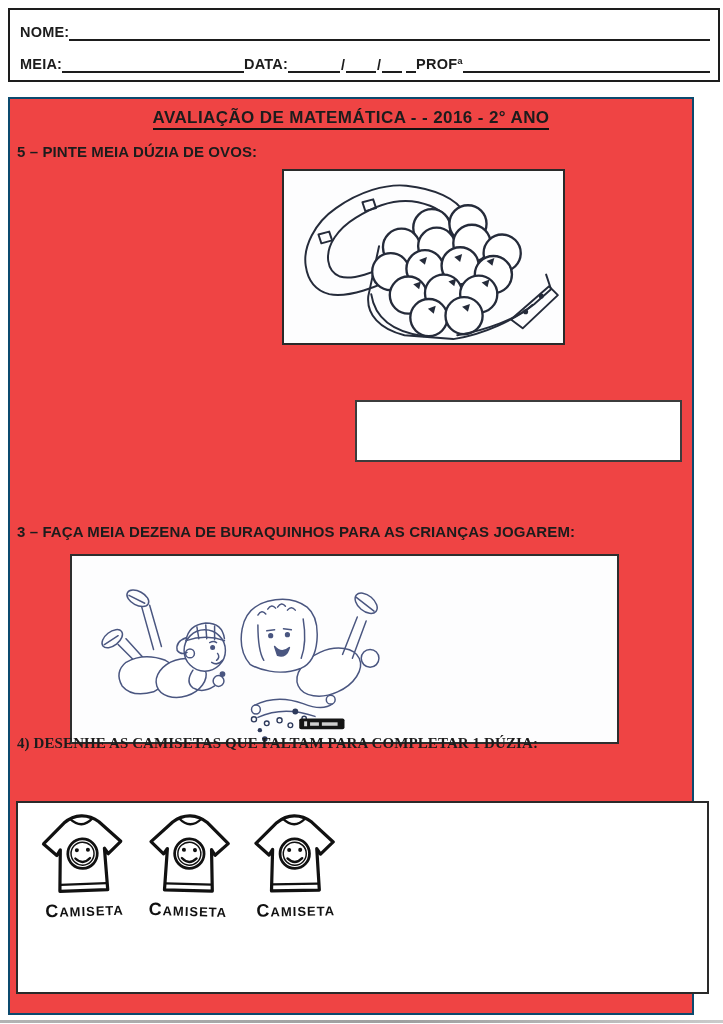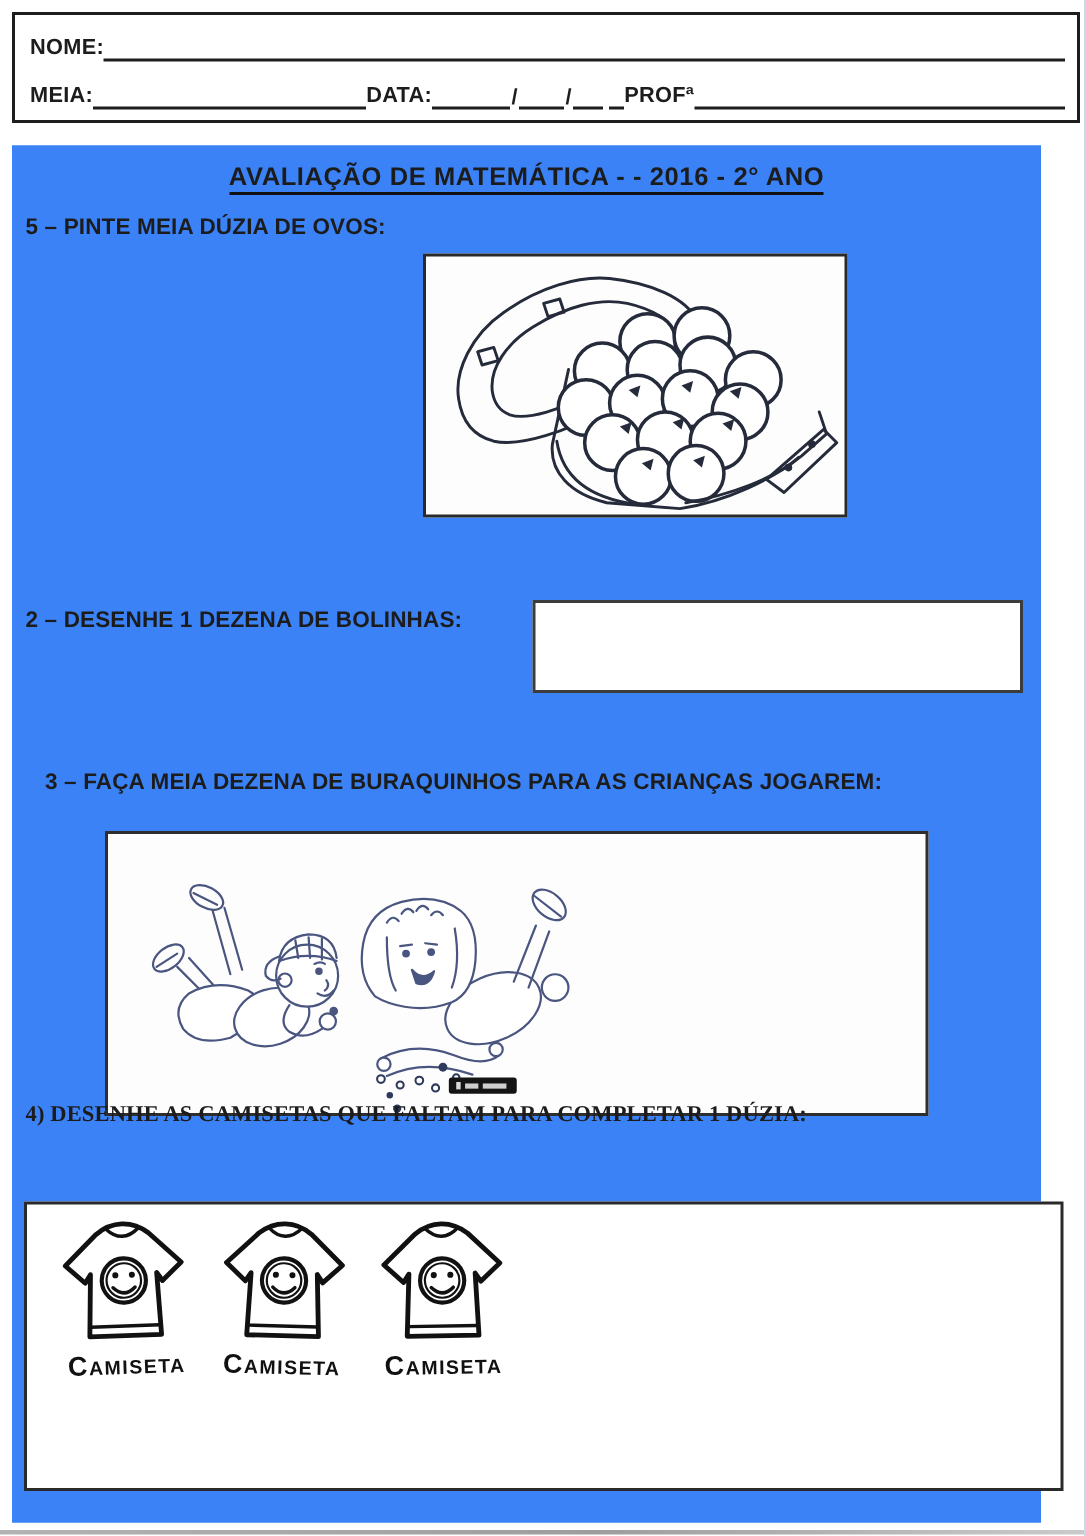--- a/index.html
+++ b/index.html
@@ -17,31 +17,31 @@
   .hrow.r1{top:14px;}
   .hrow.r2{top:46px;}
   .hlabel{font-weight:bold;font-size:14.5px;letter-spacing:.2px;white-space:nowrap;line-height:17px;}
   .fill-line{border-bottom:2px solid #1d1d1d;height:15px;}
   .grow{flex:1 1 auto;}
   .seg185{width:182px;} .seg52{width:52px;} .seg30{width:30px;} .seg20{width:20px;} .seg10{width:10px;margin-left:4px;}
   .slash{font-weight:bold;font-size:14.5px;line-height:15px;padding:0 1px;}
   
   .main-box{
     position:absolute;left:8px;top:97px;width:686px;height:918px;
-    border:2px solid #3b82f6;box-sizing:border-box;background:#3b82f6;
+    border:2px solid #0c4a6e;box-sizing:border-box;background:#ef4444;
   }
   .title{
     position:absolute;top:9px;left:0;width:100%;text-align:center;
     font-size:17px;font-weight:bold;letter-spacing:.4px;
   }
   .title span{border-bottom:2.5px solid #111;padding-bottom:1px;}
   .qtext{
     position:absolute;left:7px;font-size:15px;font-weight:bold;letter-spacing:.1px;white-space:nowrap;
   }
-  .q1{top:44px;} .q2{top:306px;} .q3{top:414px;margin-left:13px;} .q4{top:636px;font-family:Liberation Serif, serif;}
+  .q1{top:44px;} .q2{top:306px;} .q3{top:424px;} .q4{top:636px;font-family:Liberation Serif, serif;}
   .egg-box{
     position:absolute;left:272px;top:70px;width:283px;height:176px;
     border:2px solid #2a2a2a;box-sizing:border-box;background:#fdfdfe;
   }
   .q2-box{
     position:absolute;left:345px;top:301px;width:327px;height:62px;
     border:2px solid #3c3c3c;box-sizing:border-box;background:#fff;
   }
   .q3-box{
     position:absolute;left:60px;top:455px;width:549px;height:190px;
@@ -144,21 +144,20 @@
           <path d="M146,141 l8,-3 -2,8 Z"></path>
             <path d="M181,139 l8,-3 -2,8 Z"></path>
         </g>
         <g stroke="#252b3a" fill="none" stroke-width="2" stroke-linecap="round">
           <path d="M88,126 C92,152 112,165 142,169"></path>
           <path d="M253,137 C238,151 205,163 176,168"></path>
         </g>
       </svg>
     </div>
 
-    <div class="qtext q2">2 – DESENHE 1 DEZENA DE BOLINHAS:</div>
     <div class="q2-box"></div>
 
     <div class="qtext q3">3 – FAÇA MEIA DEZENA DE BURAQUINHOS PARA AS CRIANÇAS JOGAREM:</div>
 
     <div class="q3-box">
       <svg width="545" height="186" viewBox="0 0 548 189">
         <g stroke="#4a5680" fill="none" stroke-width="1.5" stroke-linejoin="round" stroke-linecap="round">
 
           <ellipse cx="38" cy="84" rx="12" ry="7" transform="rotate(-38 38 84)"></ellipse>
           <path d="M30,90 l14,-9"></path>

